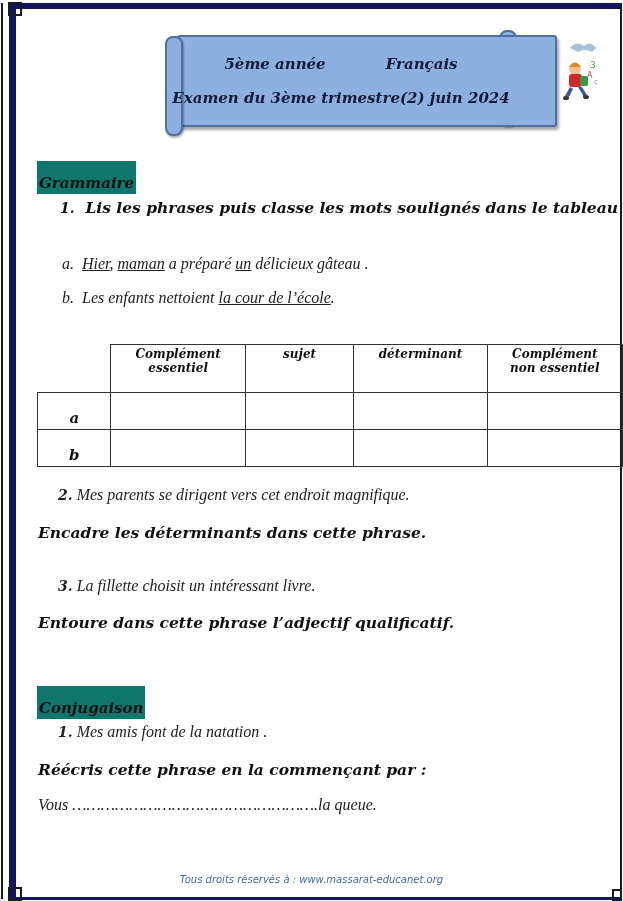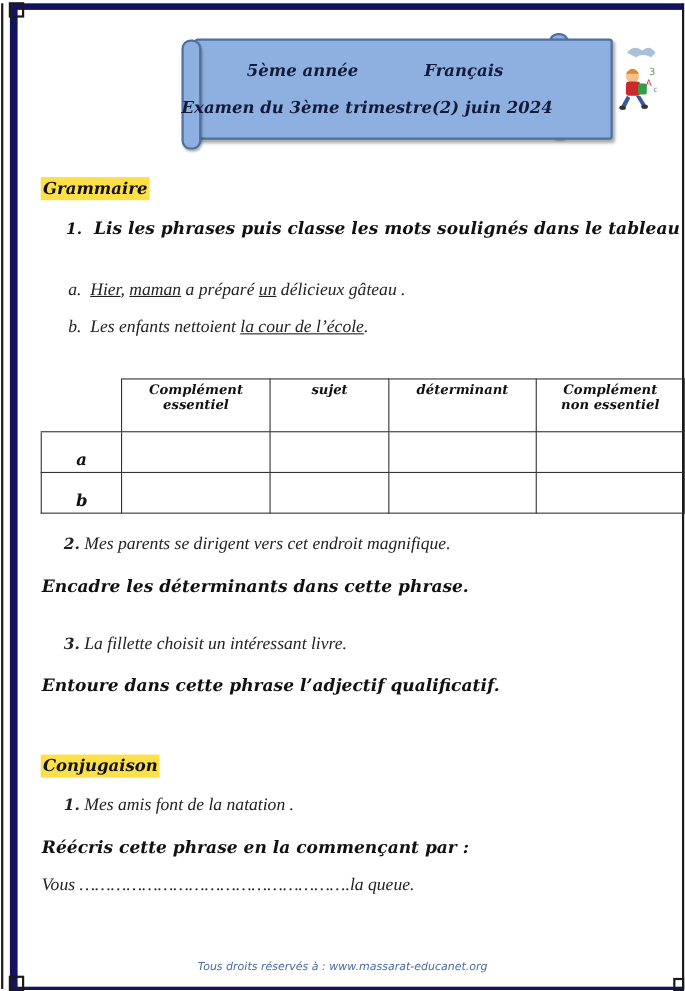--- a/index.html
+++ b/index.html
@@ -37,30 +37,30 @@
     background:#8eb0e0; border:2px solid #4f6f9f; border-radius:8px;
     box-shadow:1px 2px 2px rgba(0,0,0,0.3);
   }
   .ribbon-line1 {
     position:absolute; left:0; right:0; top:25px; text-align:center;
     font-weight:bold; font-style:italic; font-size:15px; color:#141a3a;
   }
   .ribbon-line1 span { display:inline-block; }
   .ribbon-line1 .gap { width:60px; }
   .ribbon-line2 {
-    position:absolute; left:0; right:0; top:59px; 
+    position:absolute; left:0; right:0; top:59px; text-align:center;
     font-weight:bold; font-style:italic; font-size:15px; color:#141a3a;
   }
 
   
   .kid { position:absolute; left:560px; top:38px; width:44px; height:70px; }
 
   .section-title {
     position:absolute; left:37px; font-weight:bold; font-style:italic; font-size:15px;
-    background:#fde047; padding:1px 2px 2px 2px; line-height:18px;
+    background:#0f766e; padding:13px 2px 2px 2px; line-height:18px;
   }
   .q-line { position:absolute; font-size:15px; line-height:18px; white-space:nowrap; }
   .q-bold { font-weight:bold; font-style:italic; }
   .q-italic { font-style:italic; font-family:"Liberation Serif", "DejaVu Serif", serif; font-size:16px; color:#222; }
   .num { font-weight:bold; font-style:italic; font-family:"DejaVu Serif", serif; font-size:14px; }
   .u { text-decoration:underline; }
 
   table.grid {
     position:absolute; left:37px; top:344px; border-collapse:collapse;
     font-size:12px;

